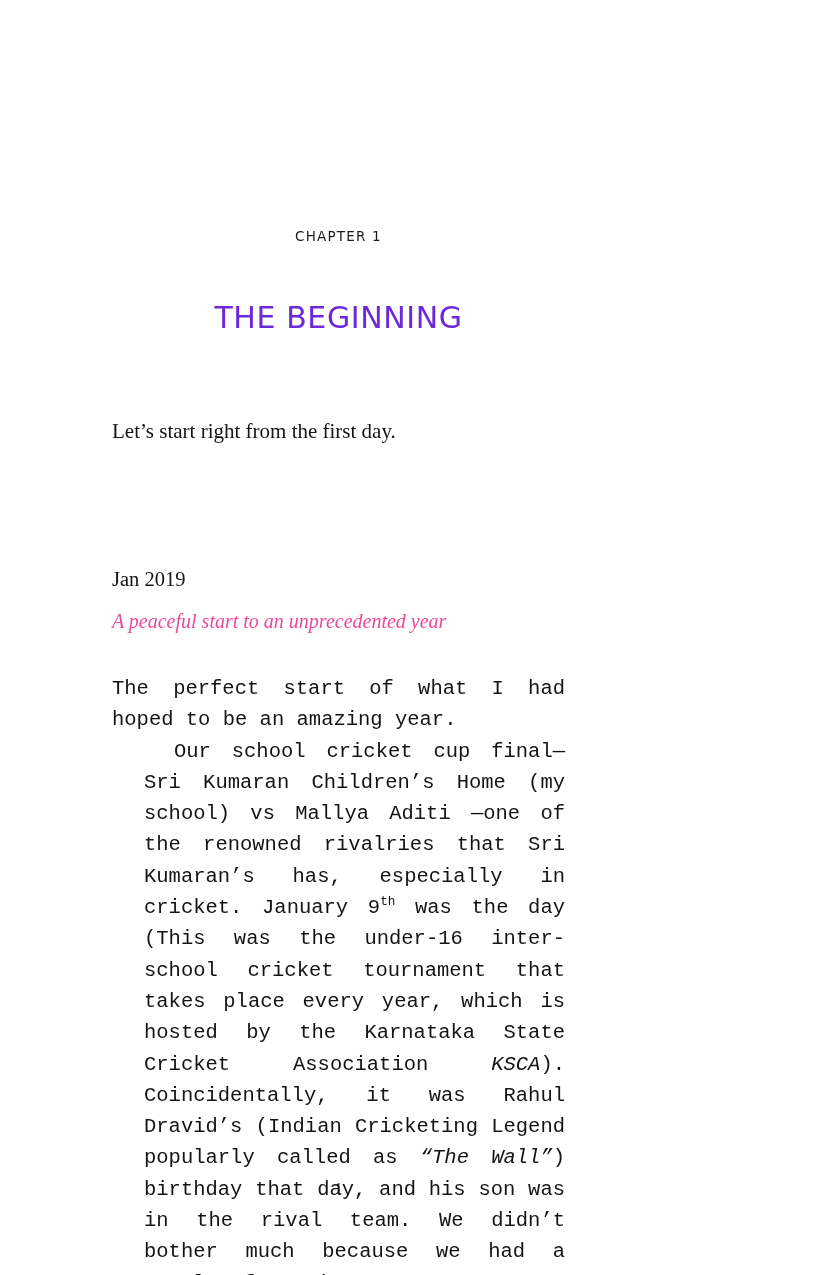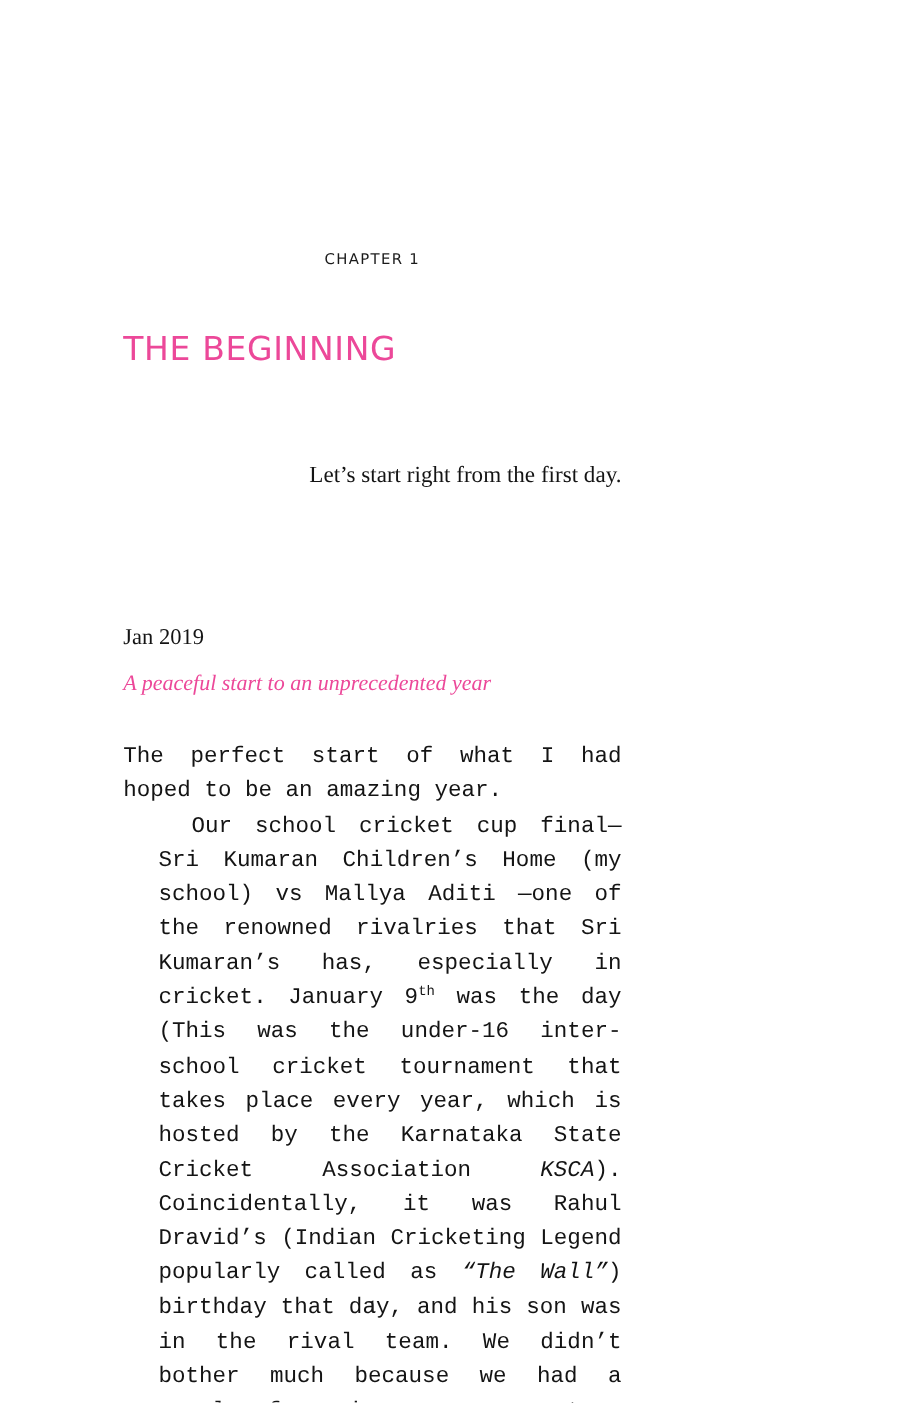--- a/index.html
+++ b/index.html
@@ -28,29 +28,30 @@
     margin-top: 228px;
     text-align: center;
     font-family: "DejaVu Sans", sans-serif;
     font-size: 13.5px;
     letter-spacing: 1.2px;
     color: #1a1a1a;
     font-weight: 400;
   }
   .chapter-title {
     margin-top: 56px;
+    text-align: center;
     font-family: "DejaVu Sans", sans-serif;
     font-size: 30px;
     letter-spacing: 0.6px;
-    color: #ec4899;
+    color: #6d28d9;
     font-weight: 400;
   }
   .epigraph {
     margin-top: 84px;
-    text-align: right;
+    text-align: left;
     font-size: 21px;
     color: #141414;
   }
   .date-line {
     margin-top: 124px;
     font-size: 20.5px;
     color: #141414;
   }
   .subtitle-line {
     margin-top: 19px;

